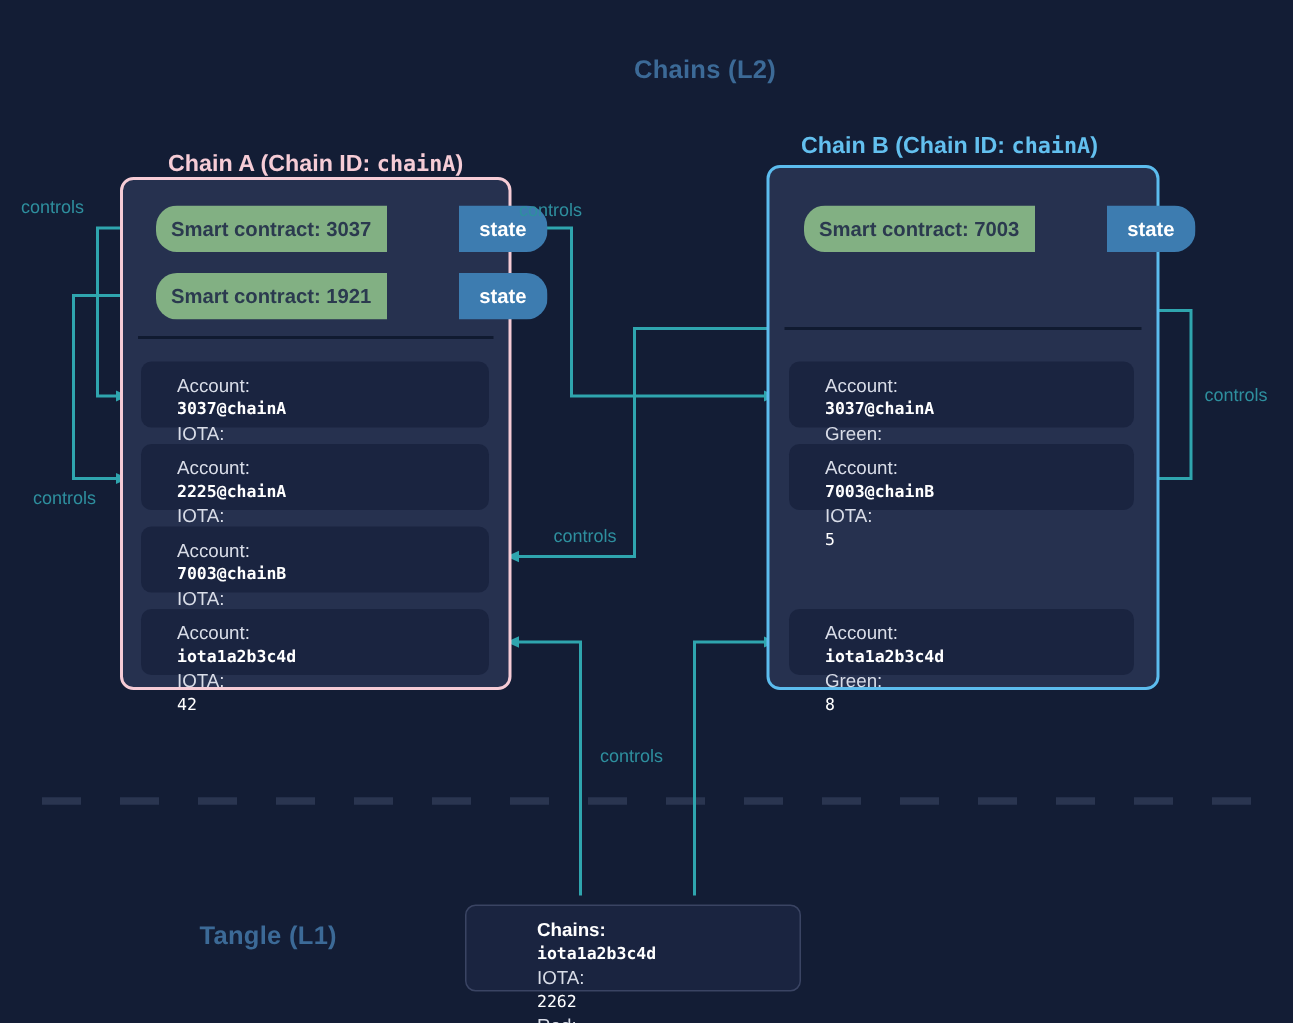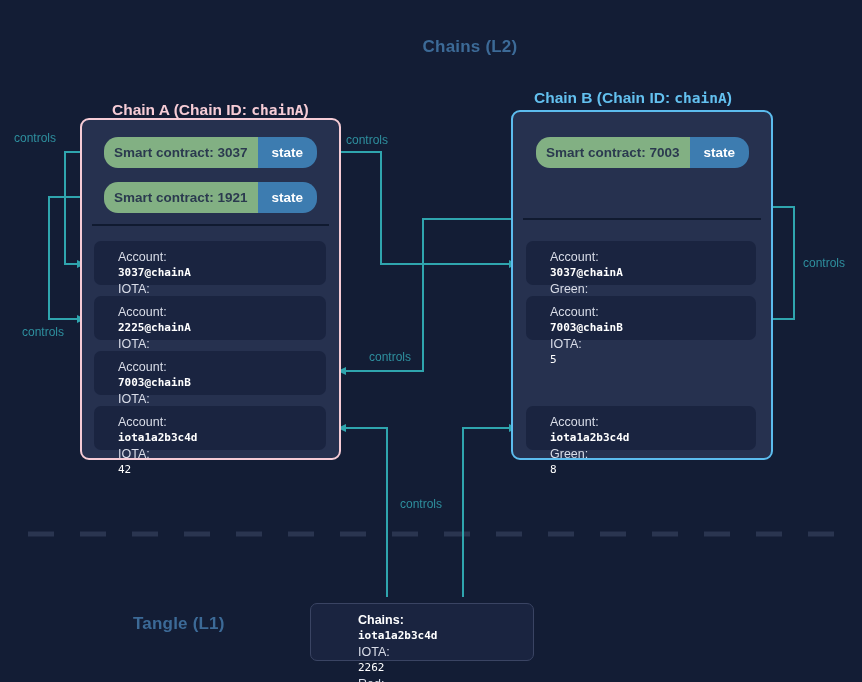--- a/index.html
+++ b/index.html
@@ -63,20 +63,21 @@
   }
   #chainA-divider { left: 92px; top: 224px; width: 237px; }
   #chainB-divider { left: 523px; top: 218px; width: 238px; }
 
   .contract-row {
     position: absolute;
     display: flex;
     height: 31px;
     border-radius: 14px;
     overflow: hidden;
+    gap: 48px;
   }
   .contract-name {
     background: #82b083;
     color: #2b3a4f;
     font-size: 13.5px;
     font-weight: bold;
     display: flex;
     align-items: center;
     padding: 0 10px;
     white-space: nowrap;

